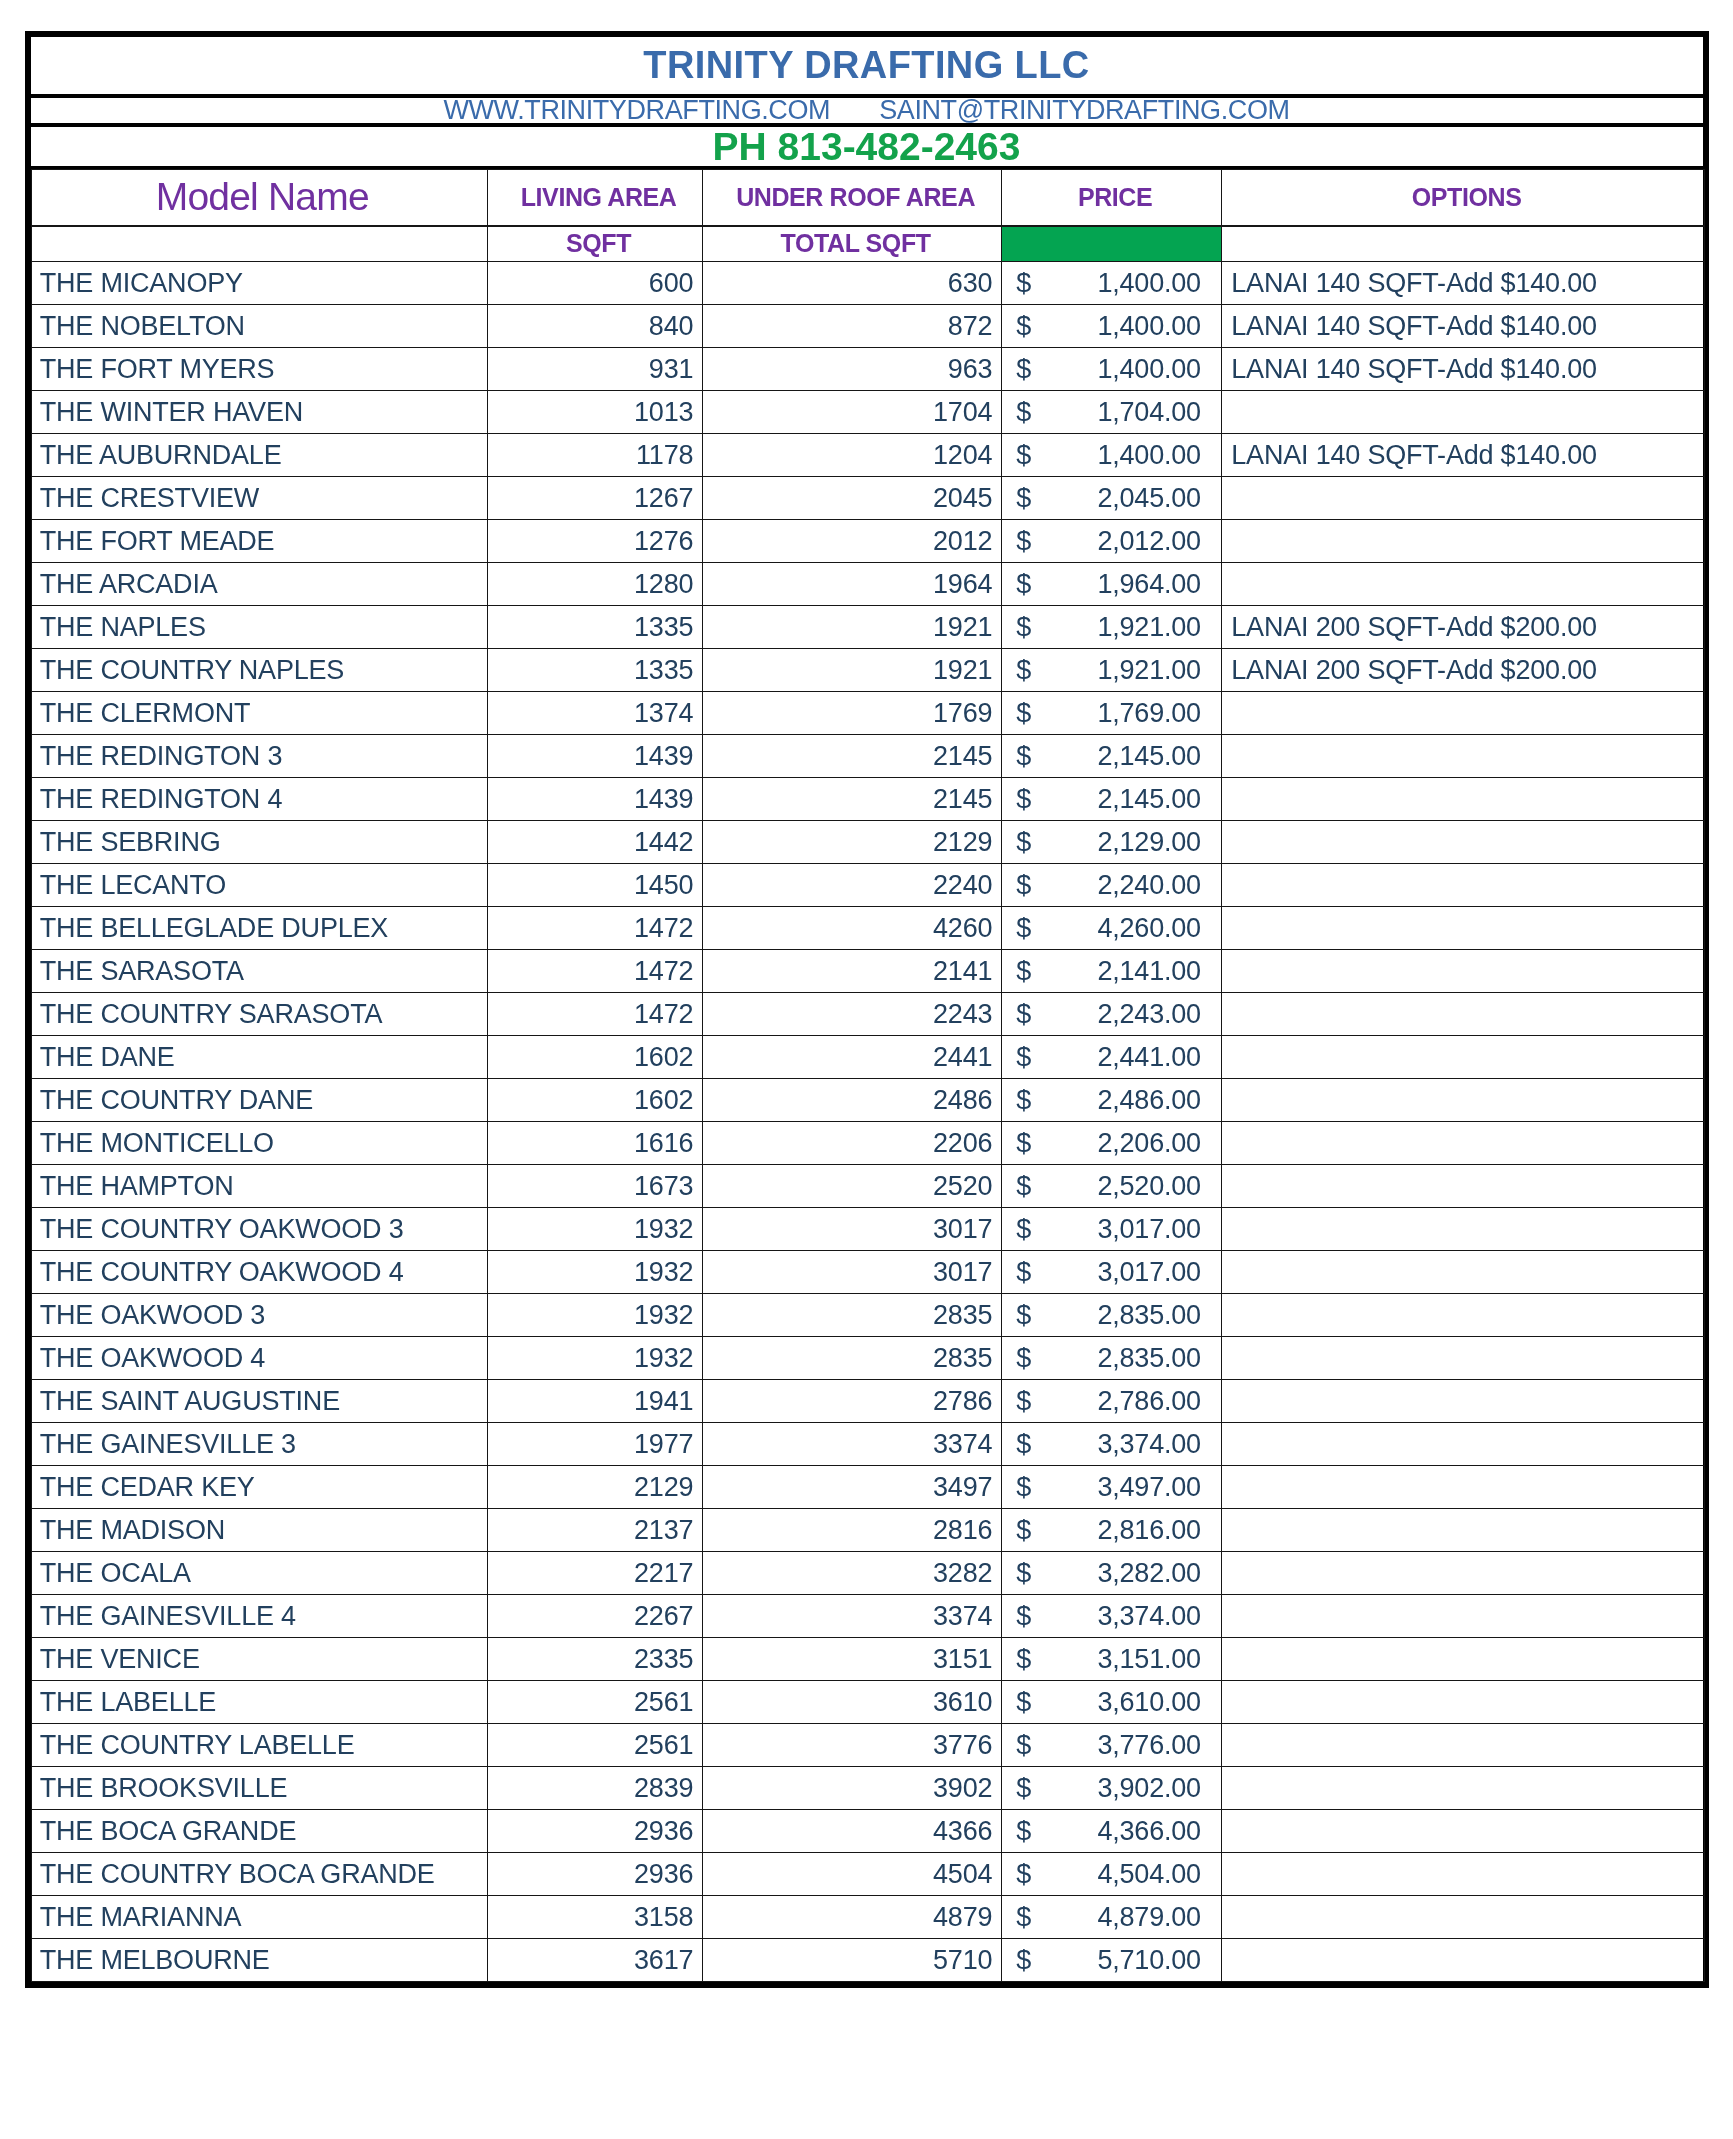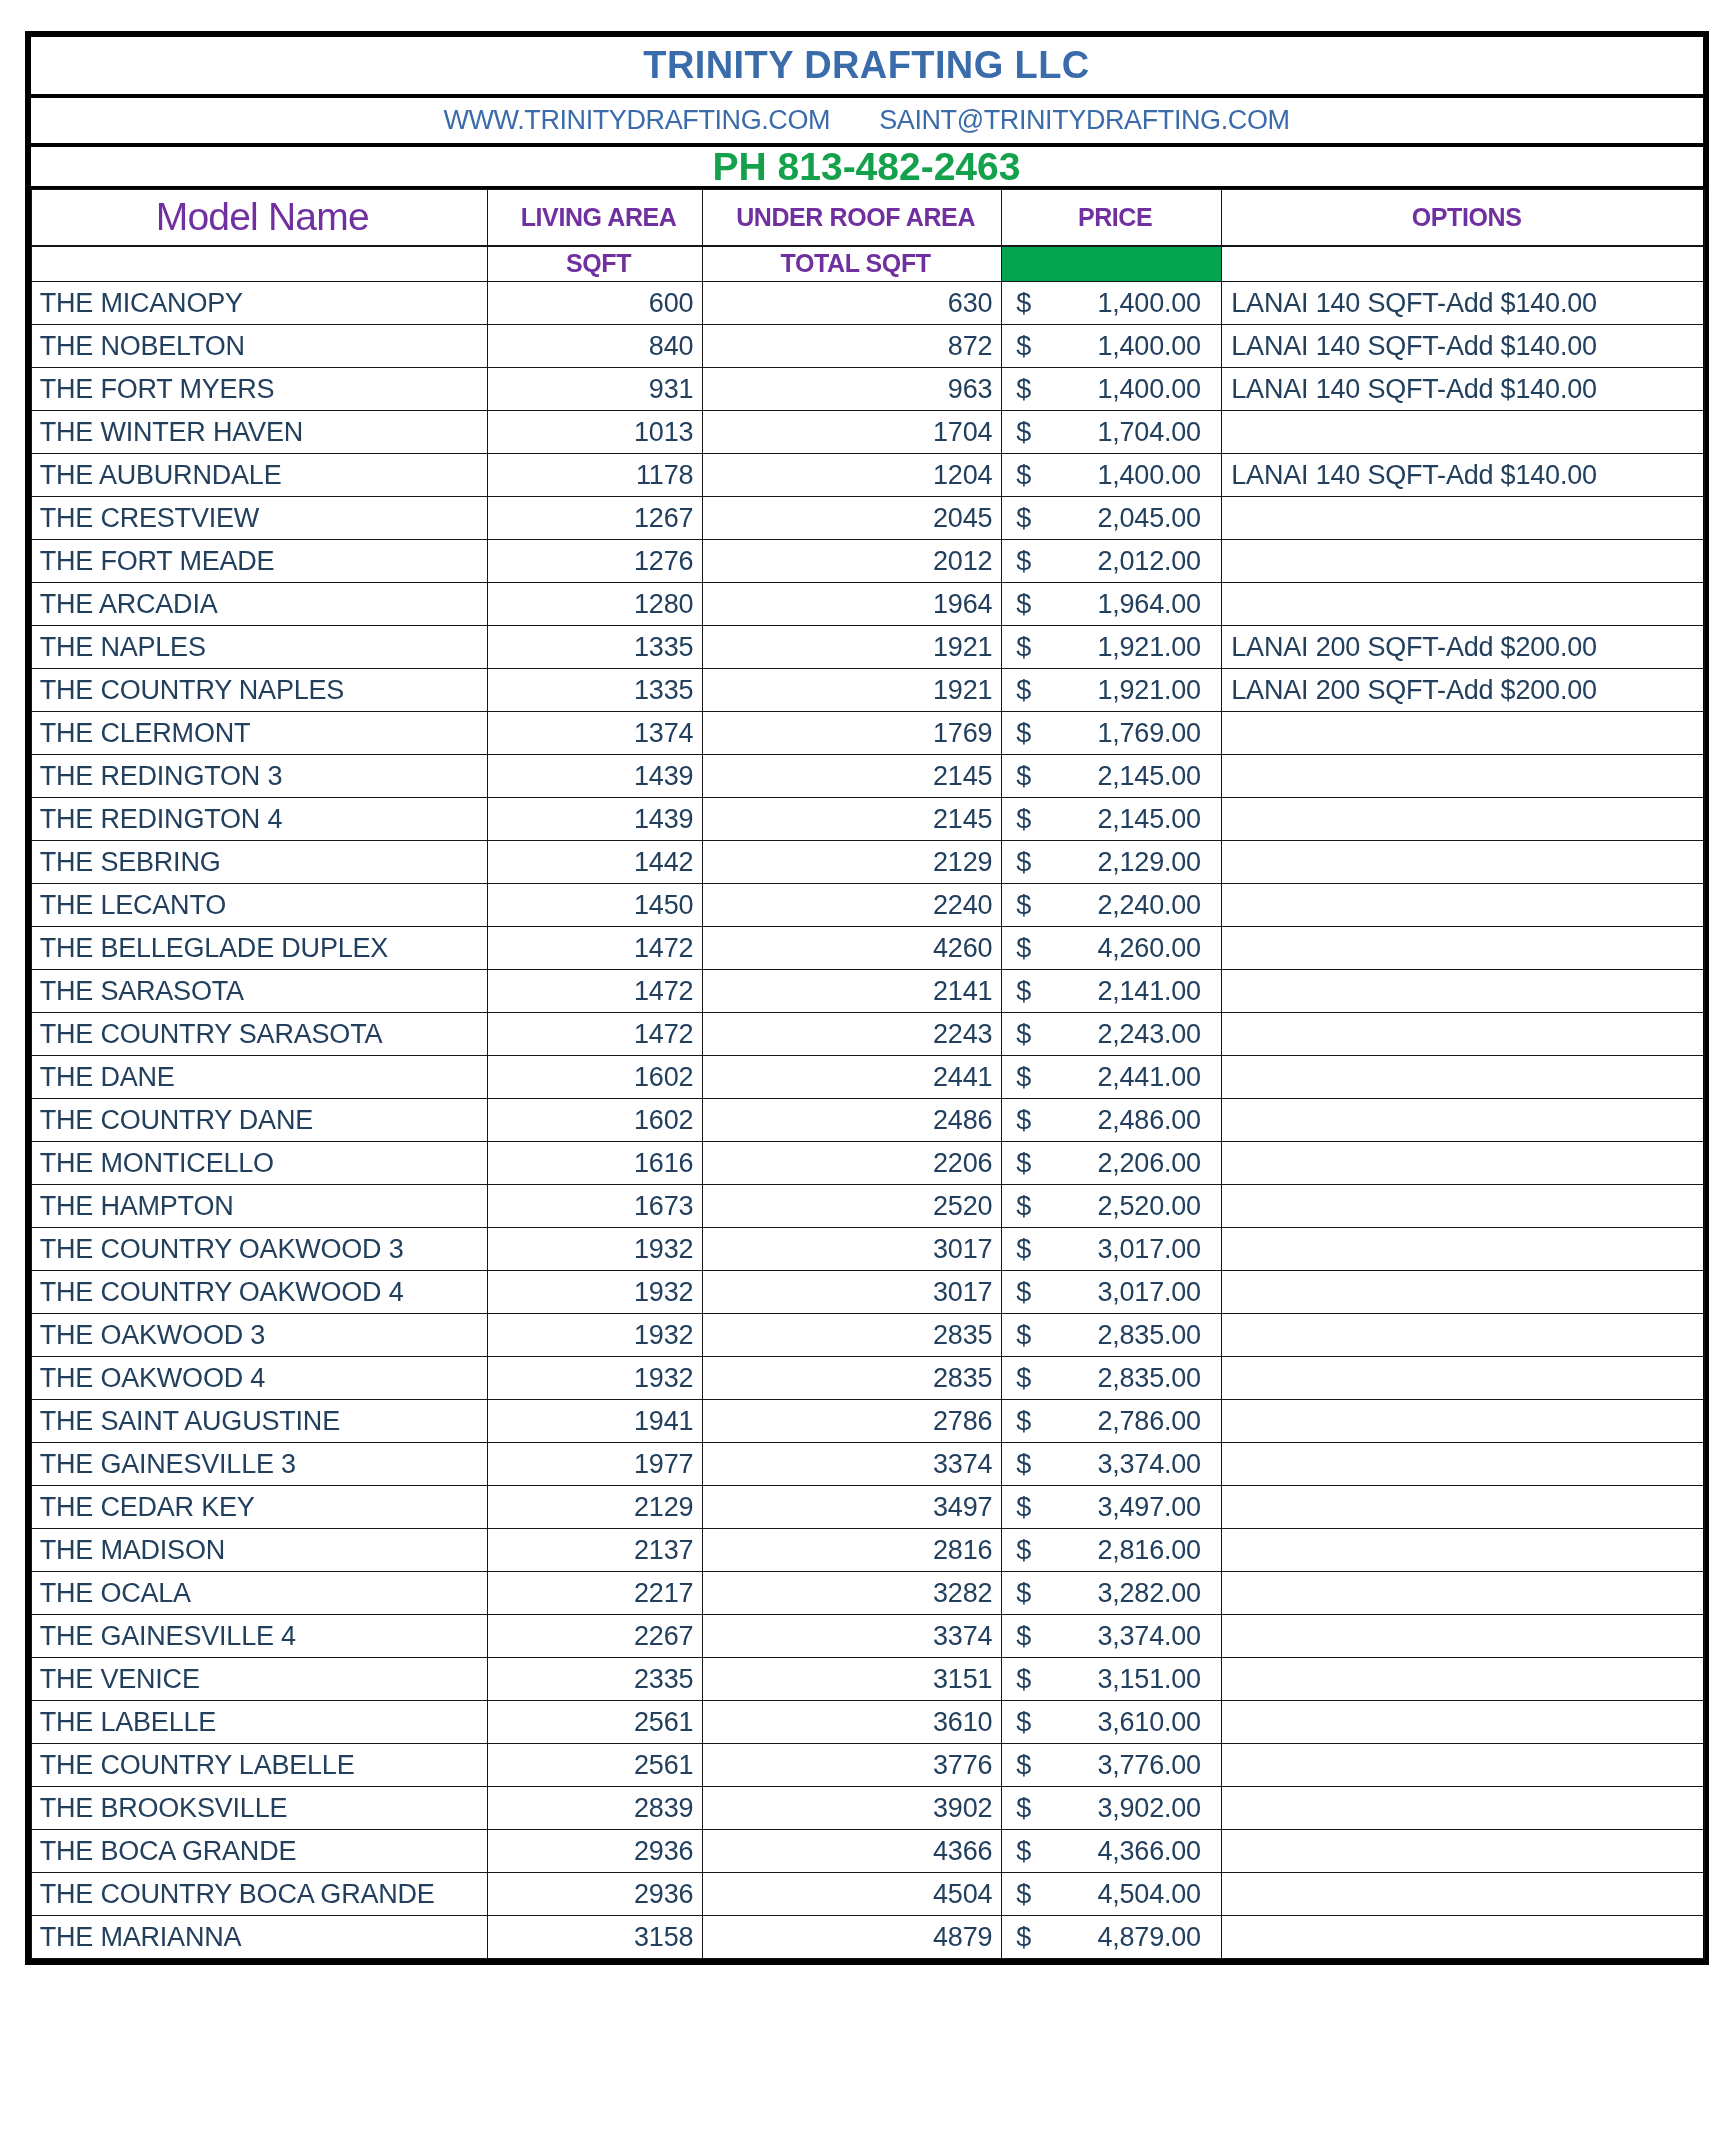--- a/index.html
+++ b/index.html
@@ -25,21 +25,21 @@
   }
   .title-row {
     height: 61px;
     border-bottom: 4.1px solid #000000;
     color: #3a6bab;
     font-size: 38px;
     font-weight: 700;
     letter-spacing: 0.4px;
   }
   .contact-row {
-    height: 49px;
+    height: 29px;
     border-bottom: 4.1px solid #000000;
     color: #3a6bab;
     font-size: 27px;
     font-weight: 400;
     gap: 49px;
     letter-spacing: -0.4px;
   }
   .phone-row {
     height: 42px;
     border-bottom: 3.3px solid #000000;
@@ -668,16 +668,28 @@
     <td class="c-num">4879</td>
     <td class="c-price">
       <span class="price-flex">
         <span>$</span>
         <span>4,879.00</span>
       </span>
     </td>
     <td class="c-opt"></td>
   </tr>
 
+  <tr>
+    <td class="c-model">THE MELBOURNE</td>
+    <td class="c-num">3617</td>
+    <td class="c-num">5710</td>
+    <td class="c-price">
+      <span class="price-flex">
+        <span>$</span>
+        <span>5,710.00</span>
+      </span>
+    </td>
+    <td class="c-opt"></td>
+  </tr>
 </tbody>
   </table>
 </div>
 
 
 </body></html>

